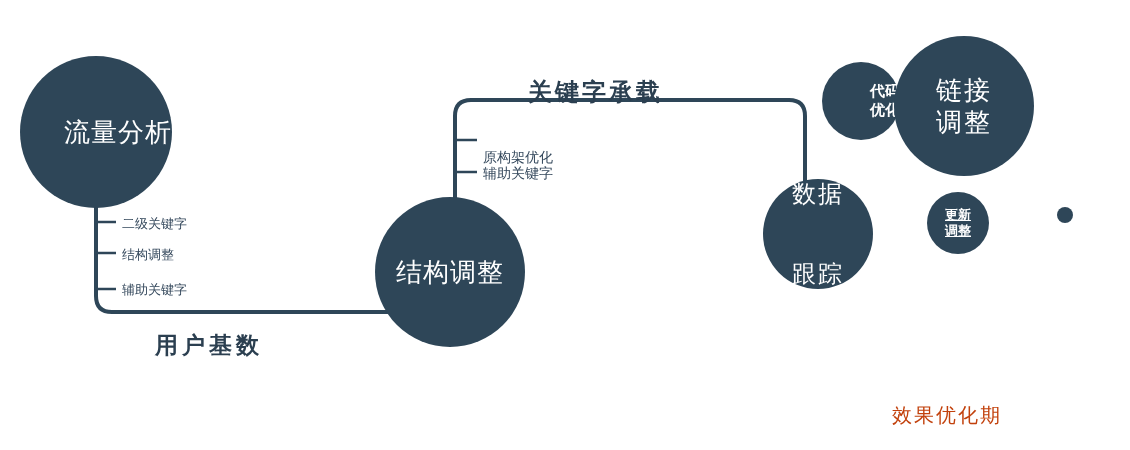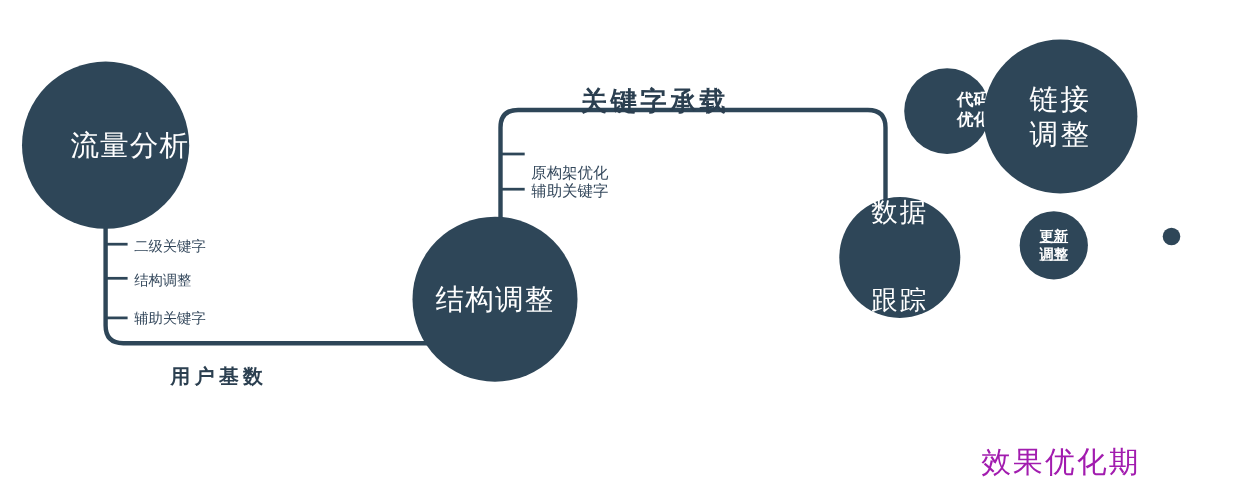--- a/index.html
+++ b/index.html
@@ -41,38 +41,38 @@
   .node-code      { left: 822px; top: 62px;  width: 78px;  height: 78px;  font-size: 15px; font-weight: bold; align-items: flex-end; }
   .node-link      { left: 894px; top: 36px;  width: 140px; height: 140px; font-size: 26px; letter-spacing: 2px; }
   .node-update    { left: 927px; top: 192px; width: 62px;  height: 62px;  font-size: 13px; font-weight: bold; text-decoration: underline; }
   .node-report    { left: 930px; top: 256px; width: 110px; height: 110px; font-size: 24px; letter-spacing: 2px; }
   .node-dot       { left: 1057px; top: 207px; width: 16px; height: 16px; }
   .edge-label {
     position: absolute;
     color: #2b3f50;
     font-weight: bold;
   }
-  .edge-label-userbase { left: 155px; top: 330px; font-size: 18px; letter-spacing: 4px; }
+  .edge-label-userbase { left: 155px; top: 330px; font-size: 23px; letter-spacing: 4px; }
   .edge-label-keyword  { left: 528px; top: 76px;  font-size: 24px; letter-spacing: 3px; }
   .branch-label {
     position: absolute;
     color: #33475b;
     font-size: 13px;
   }
   .branch-traffic-0 { left: 122px; top: 215px; }
   .branch-traffic-1 { left: 122px; top: 246px; }
   .branch-traffic-2 { left: 122px; top: 281px; }
   .branch-structure-0 { left: 483px; top: 149px; font-size: 14px; }
   .branch-structure-1 { left: 483px; top: 165px; font-size: 14px; }
   .footer-label {
     position: absolute;
     left: 892px;
     top: 402px;
-    font-size: 27px;
-    color: #a21caf;
+    font-size: 20px;
+    color: #c2410c;
     letter-spacing: 2px;
   }
 </style>
 </head>
 <body>
 
 <div class="canvas">
 
   <svg class="connectors" width="1130" height="450" viewBox="0 0 1130 450">
 

